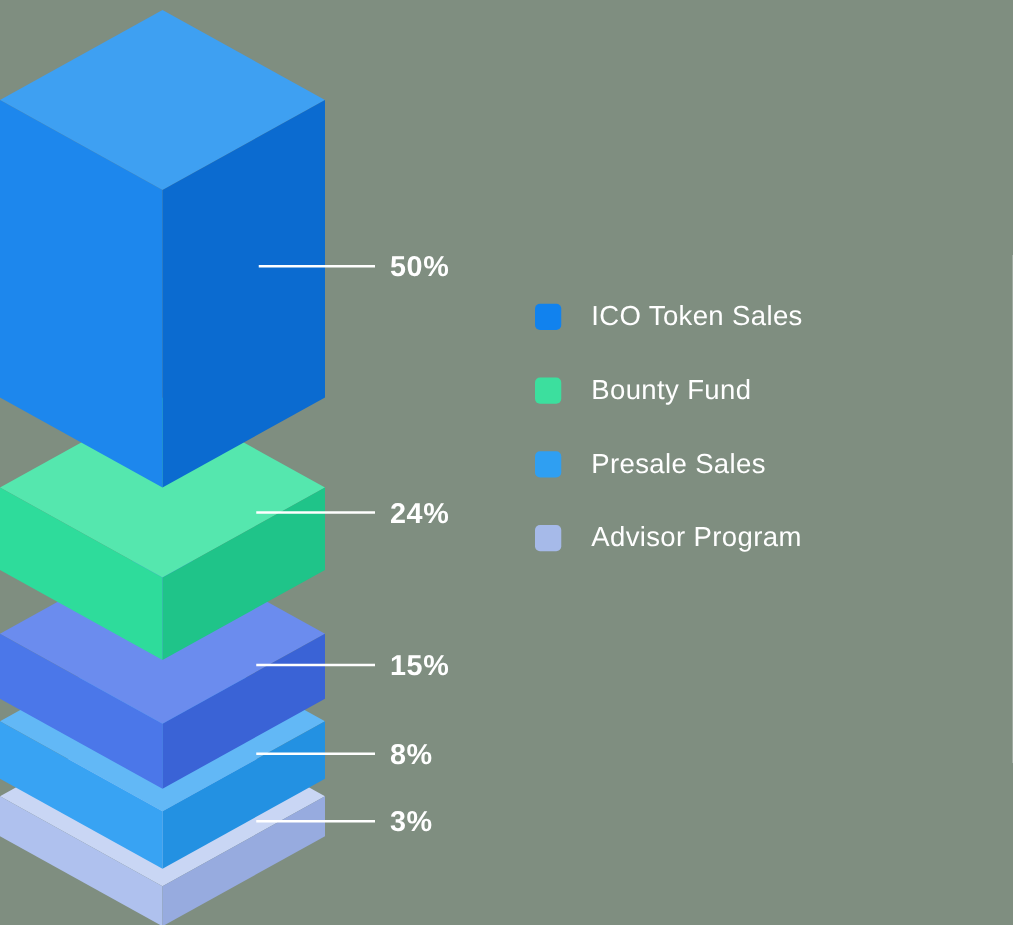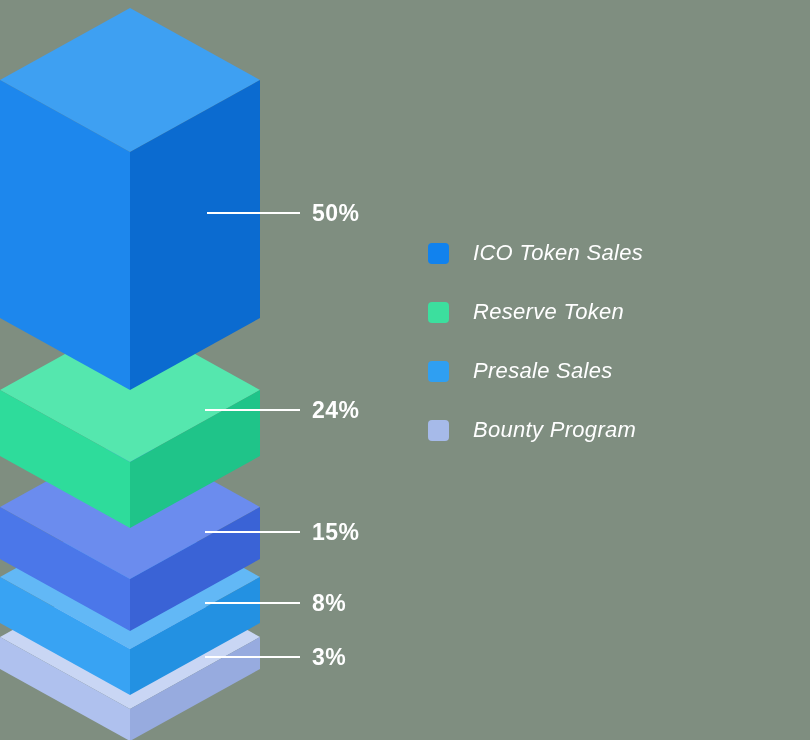--- a/index.html
+++ b/index.html
@@ -31,21 +31,20 @@
   .legend-swatch {
     width: 21px; height: 21px;
     border-radius: 4px;
     flex: 0 0 auto;
   }
   .legend-label {
     color: #ffffff;
     font-size: 22px;
     letter-spacing: 0.3px;
     white-space: nowrap;
-    font-style: italic;
   }
   .pct-label {
     font-size: 23px;
     font-weight: 700;
     letter-spacing: 0.5px;
   }
 </style>
 </head>
 <body>
 
@@ -96,25 +95,25 @@
     <text class="pct-label" x="312" y="665" fill="#ffffff">3%</text>
   </svg>
 
   <div class="legend">
     <div class="legend-item">
       <span class="legend-swatch" style="background: rgb(17, 130, 238);"></span>
       <span class="legend-label">ICO Token Sales</span>
     </div>
     <div class="legend-item">
       <span class="legend-swatch" style="background: rgb(60, 223, 158);"></span>
-      <span class="legend-label">Reserve Token</span>
+      <span class="legend-label">Bounty Fund</span>
     </div>
     <div class="legend-item">
       <span class="legend-swatch" style="background: rgb(47, 159, 242);"></span>
       <span class="legend-label">Presale Sales</span>
     </div>
     <div class="legend-item">
       <span class="legend-swatch" style="background: rgb(166, 186, 233);"></span>
-      <span class="legend-label">Bounty Program</span>
+      <span class="legend-label">Advisor Program</span>
     </div>
   </div>
 
 </div>
 
 </body></html>

